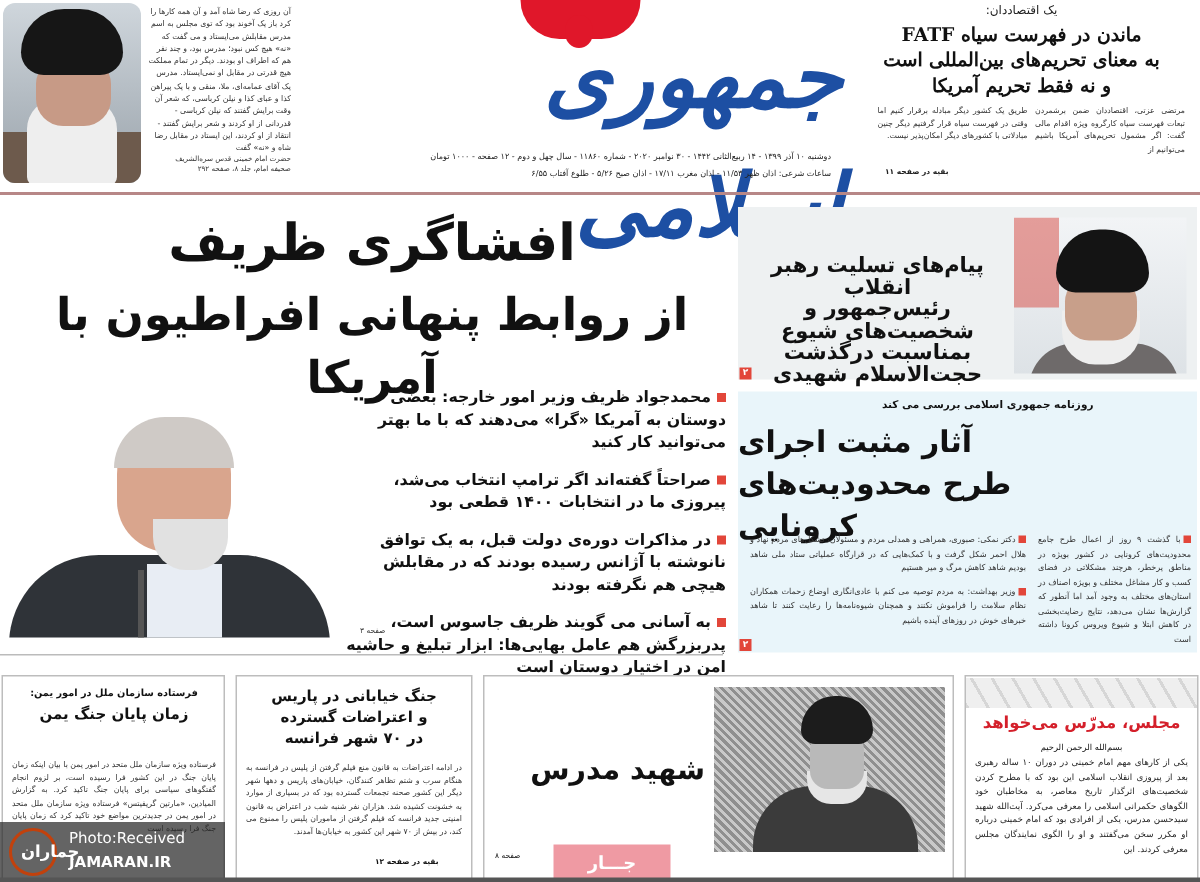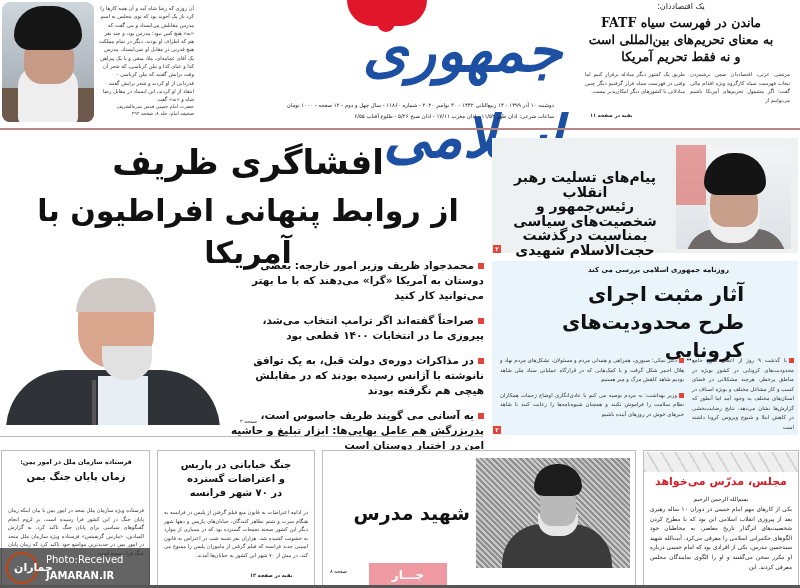--- a/index.html
+++ b/index.html
@@ -57,21 +57,21 @@
   .c-turban { position:absolute; left: 28px; top: 8px; width: 62px; height: 42px; border-radius: 31px 31px 14px 14px; background:#141414; }
   .c-face { position:absolute; left: 34px; top: 40px; width: 48px; height: 42px; border-radius: 16px; background:#c89f8a; }
   .c-beard { position:absolute; left: 32px; top: 62px; width: 52px; height: 36px; border-radius: 0 0 22px 22px; background:#eee; }
   .c-robe { position:absolute; left: 10px; top: 84px; width: 100px; height: 30px; border-radius: 30px 30px 0 0; background:#6e6a6a; }
   .condo-text { left: 500px; top: 170px; width: 170px; text-align: center; font-weight: bold; font-size: 14px; line-height: 14.5px; }
   .badge { width: 8px; height: 8px; background:#e2463a; color:#fff; font-size: 6px; line-height: 8px; text-align:center; font-weight:bold; }
 
   
   .corona-box { left: 492px; top: 261px; width: 306px; height: 174px; background:#e9f5fa; }
   .corona-kicker { left: 492px; top: 266px; width: 306px; text-align:center; font-size: 7px; font-weight:bold;padding-left:27px; }
-  .corona-title { left: 492px; top: 280px; width: 252px; text-align:right; font-weight:bold; font-size: 20px; line-height: 28px; }
+  .corona-title { left: 492px; top: 280px; width: 252px; text-align:left; font-weight:bold; font-size: 20px; line-height: 28px; }
   .corona-col { font-size: 5.4px; line-height: 9.5px; color:#333; text-align: justify; }
   .corona-col .sq { display:inline-block; width:5px; height:5px; background:#e2463a; margin-left:2px; vertical-align: middle; }
 
   
   .bot-box { top: 450px; height: 138px; border: 1px solid #bdbdbd; background:#fff; }
   .bot-kicker { font-size: 6.5px; font-weight:bold; text-align:center; }
   .bot-title { font-weight:bold; text-align:center; }
   .bot-body { font-size: 5.2px; line-height: 8.6px; color:#333; text-align: justify; }
   .bot-more { font-size: 5px; font-weight:bold; }
 
@@ -158,21 +158,21 @@
 <div class="abs condo-box"></div>
 <div class="abs condo-photo">
   <div class="c-flag"></div>
     <div class="c-robe"></div>
     <div class="c-beard"></div>
     <div class="c-face"></div>
     <div class="c-turban"></div>
 </div>
 <div class="abs condo-text">
   <div>پیام‌های تسلیت رهبر انقلاب</div>
-  <div>رئیس‌جمهور و شخصیت‌های سیاسی</div>
+  <div>رئیس‌جمهور و شخصیت‌های شیوع</div>
   <div>بمناسبت درگذشت</div>
   <div>حجت‌الاسلام شهیدی</div>
 </div>
 <div class="abs badge" style="left:493px; top:245px;">۲</div>
 
 <div class="abs corona-box"></div>
 <div class="abs corona-kicker">روزنامه جمهوری اسلامی بررسی می کند</div>
 <div class="abs corona-title">
   <div>آثار مثبت اجرای</div>
   <div>طرح محدودیت‌های کرونایی</div>

